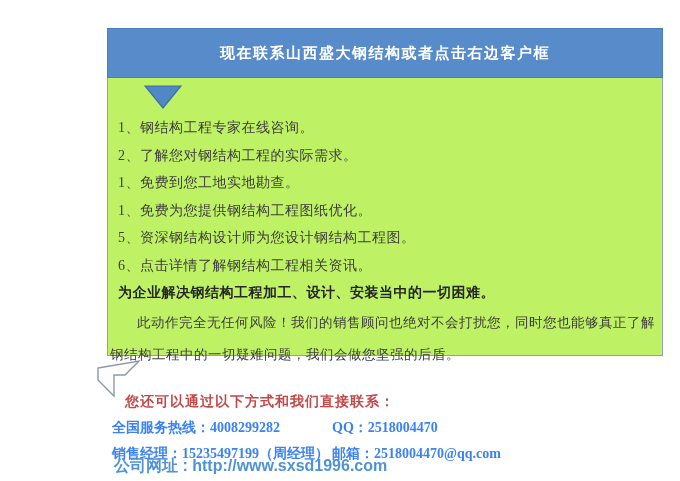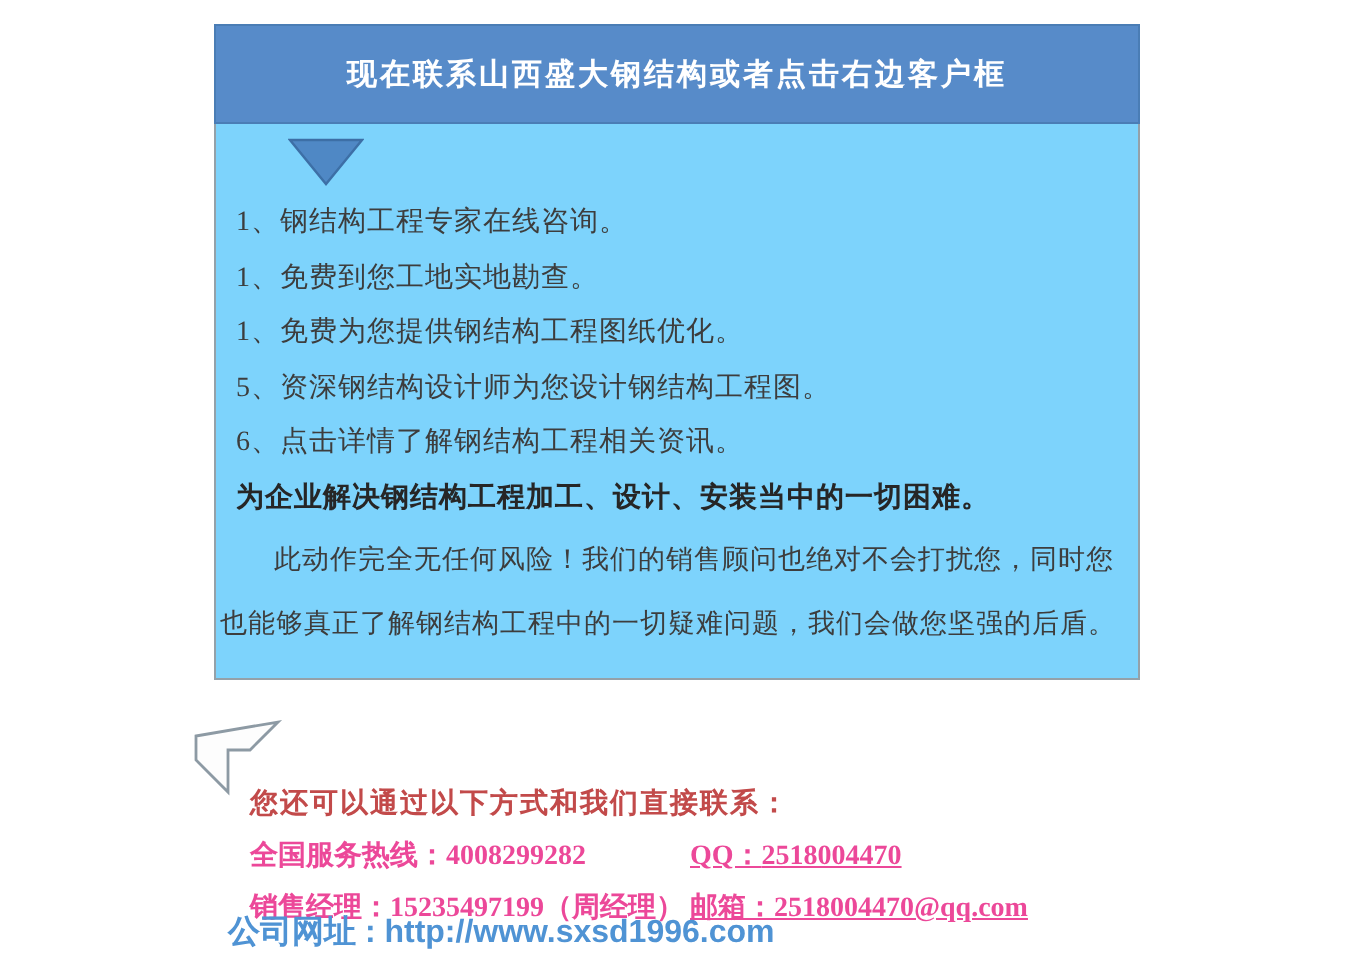--- a/index.html
+++ b/index.html
@@ -16,26 +16,26 @@
   }
   .page {
     position: absolute;
     left: 0; top: 0;
     width: 680px; height: 481px;
     background: #ffffff;
   }
   .main-box {
     position: absolute;
     left: 107px;
-    top: 12px;
-    width: 463px;
+    top: 28px;
+    width: 556px;
     height: 328px;
     box-sizing: border-box;
     border: 1px solid #94a1a9;
-    background: #7dd3fc;
+    background: #bef264;
   }
   .box-header {
     height: 50px;
     margin: -1px -1px 0 -1px;
     background: #578bc9;
     border: 1px solid #4a7db5;
     box-sizing: border-box;
     display: flex;
     align-items: center;
     justify-content: center;
@@ -93,26 +93,25 @@
     top: 393px;
     font-size: 14px;
     font-weight: bold;
     color: #c24a4a;
     letter-spacing: 1px;
     white-space: nowrap;
     font-family: Liberation Serif, serif;
   }
   .contact-row {
     position: absolute;
-    left: 125px;
+    left: 112px;
     font-size: 14px;
     font-weight: bold;
-    color: #ec4899;
+    color: #3b82f6;
     white-space: nowrap;
-    text-decoration: underline;
   }
   .row-hotline { top: 419px; }
   .row-manager { top: 445px; }
   .pair-wide {
     display: inline-block;
     min-width: 220px;
   }
   .website-line {
     position: absolute;
     left: 114px;
@@ -141,20 +140,21 @@
     </div>
 
     <div class="triangle-wrap">
       <svg width="38" height="24" viewBox="0 0 38 24" xmlns="http://www.w3.org/2000/svg">
         <polygon points="1,1 37,1 19,23" fill="#4f88c5" stroke="#3d6fa6" stroke-width="1.2"></polygon>
       </svg>
     </div>
 
     <div class="steps">
       <div class="step">1、钢结构工程专家在线咨询。</div>
+      <div class="step">2、了解您对钢结构工程的实际需求。</div>
       <div class="step">1、免费到您工地实地勘查。</div>
       <div class="step">1、免费为您提供钢结构工程图纸优化。</div>
       <div class="step">5、资深钢结构设计师为您设计钢结构工程图。</div>
       <div class="step">6、点击详情了解钢结构工程相关资讯。</div>
     </div>
 
     <div class="promise-headline">为企业解决钢结构工程加工、设计、安装当中的一切困难。</div>
 
     <div class="promise-paragraph">此动作完全无任何风险！我们的销售顾问也绝对不会打扰您，同时您也能够真正了解钢结构工程中的一切疑难问题，我们会做您坚强的后盾。</div>
 

